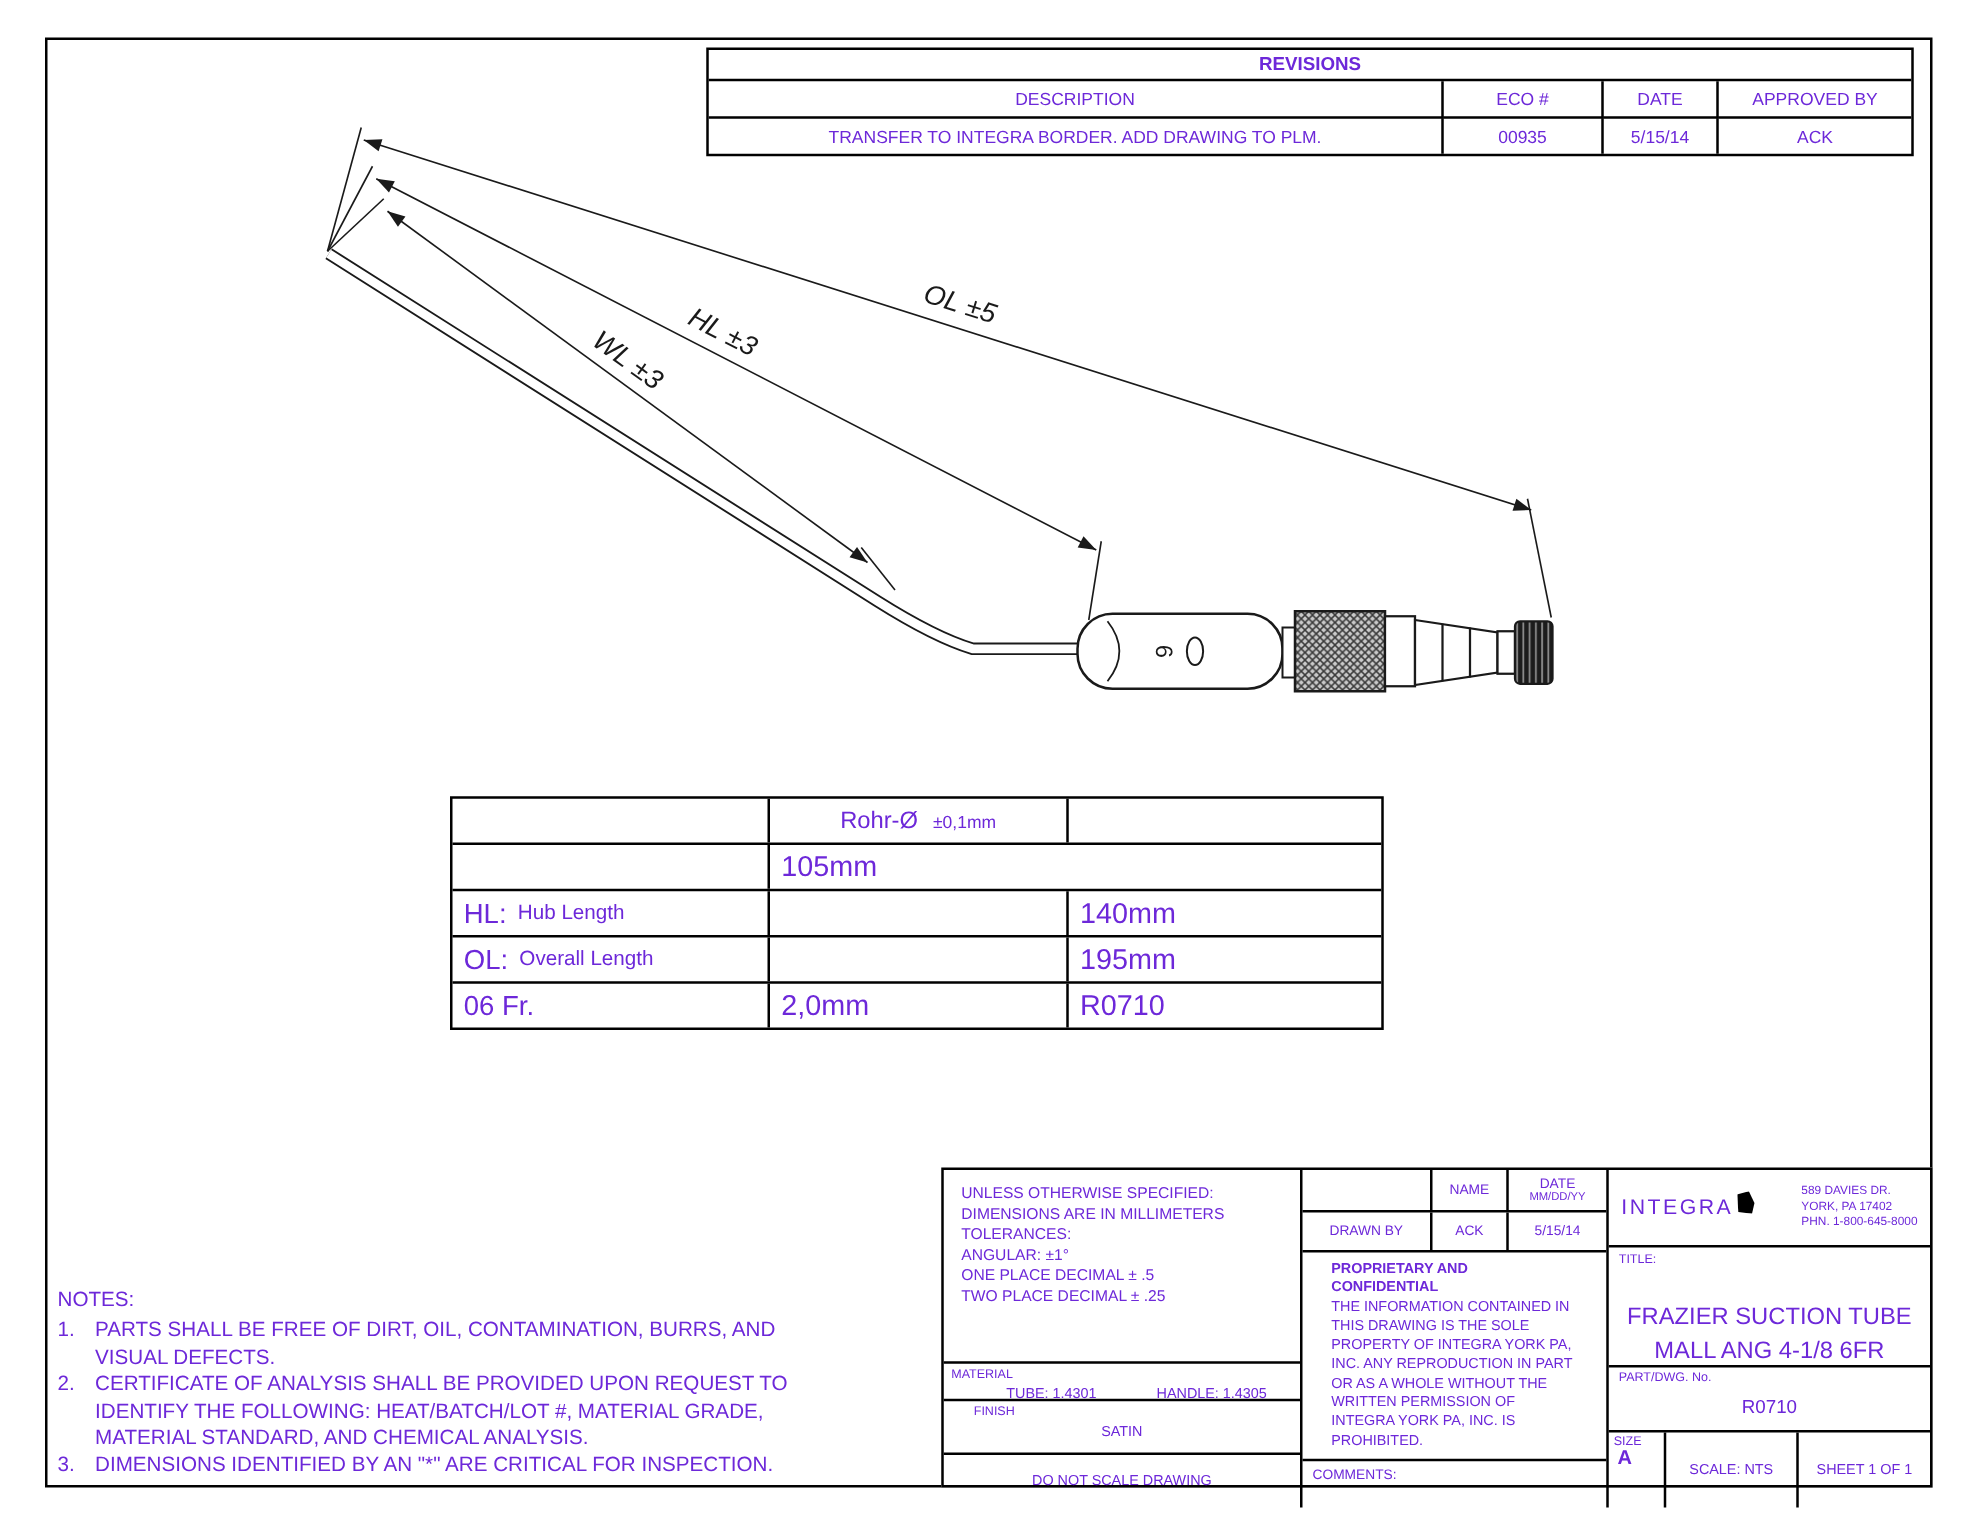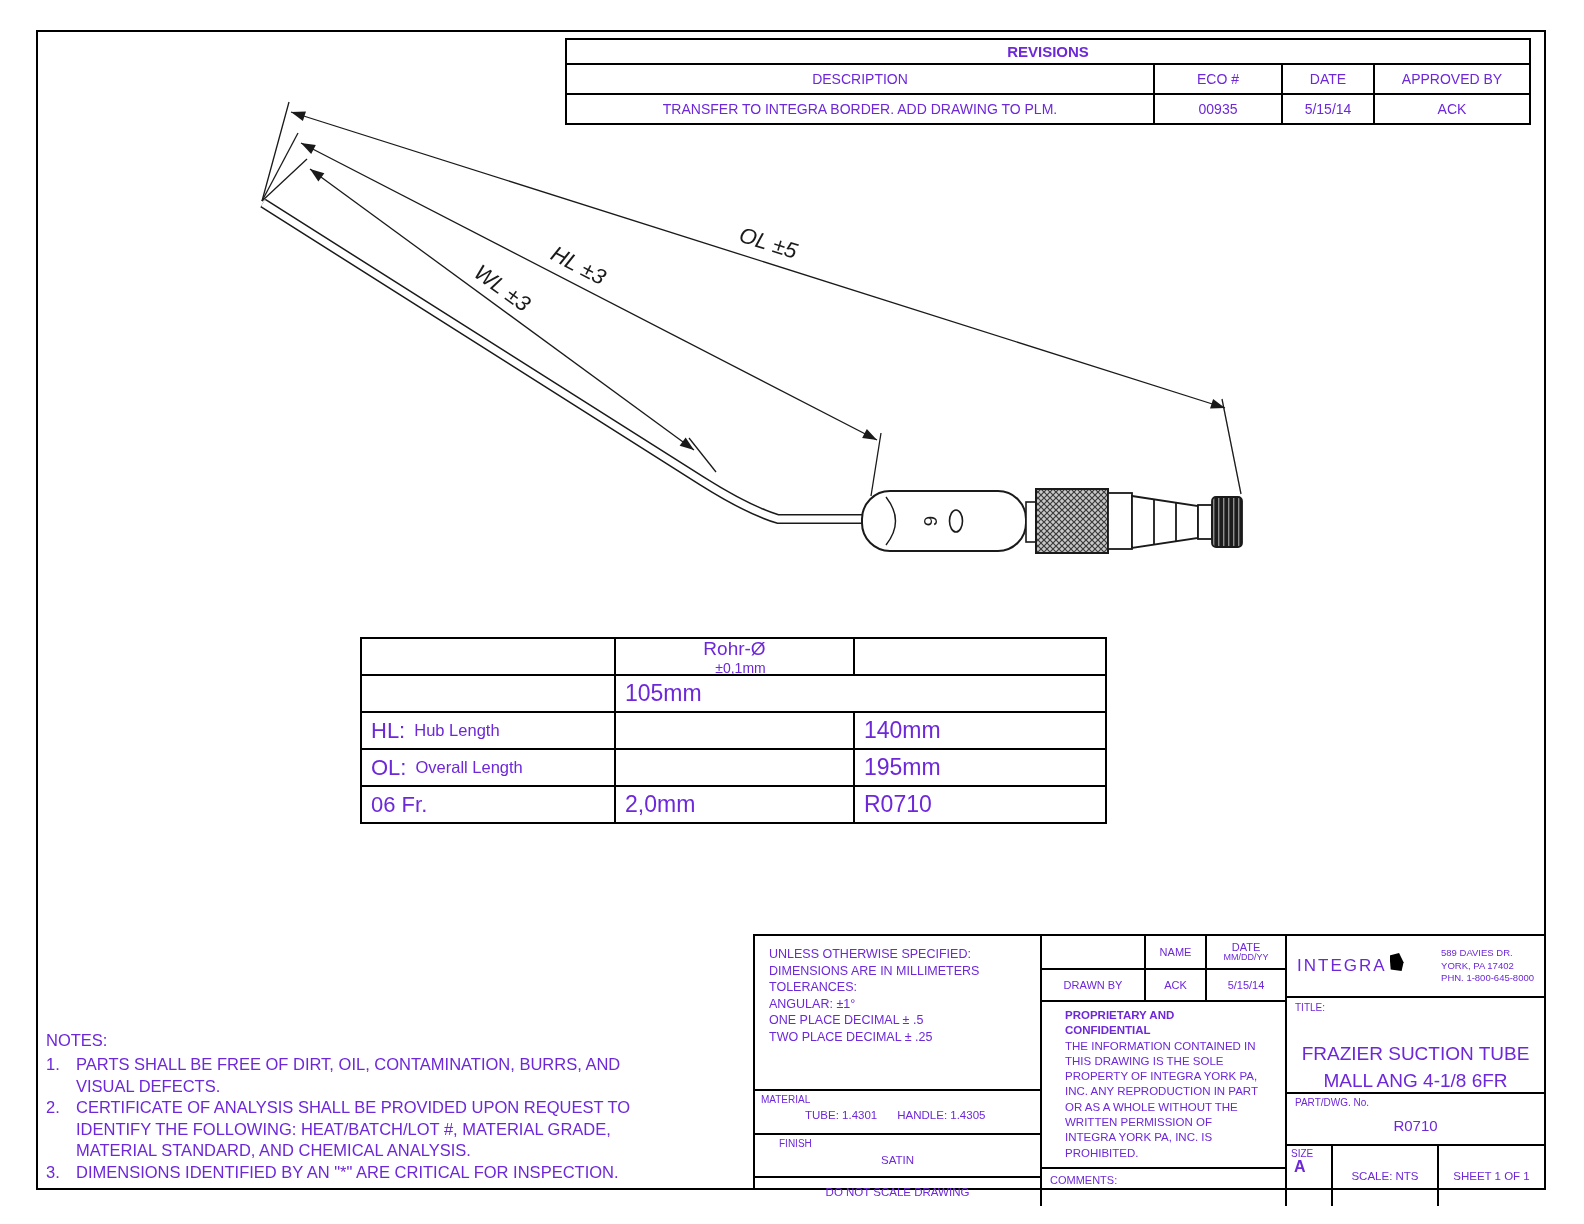--- a/index.html
+++ b/index.html
@@ -25,21 +25,21 @@
   .marking  { font-size:19px; fill:#1a1a1a; font-family:"Liberation Sans", sans-serif; }
 
   
   .dim-table { position:absolute; left:360px; top:637px; width:747px; border:2.5px solid #000;
                box-sizing:border-box; background:#fff; }
   .dt-row { display:grid; grid-template-columns:254px 239px auto; height:35px; border-bottom:2px solid #000; }
   .dt-row:last-child { border-bottom:none;text-align:center; }
   .dt-cell { border-right:2px solid #000; display:flex; align-items:center; padding:0 9px;
              box-sizing:border-box; overflow:hidden; white-space:nowrap; }
   .dt-cell:last-child { border-right:none; }
-  .dt-rohr { justify-content:center; font-size:19px;flex-direction:column; }
+  .dt-rohr { justify-content:center; font-size:19px; }
   .rohr-tol { font-size:14px; margin-left:12px; }
   .dt-abbr { font-size:22px; margin-right:9px; }
   .dt-desc { font-size:16.5px; }
   .dt-big  { font-size:23px; }
 
   
   .notes { position:absolute; left:46px; top:1030px; width:640px; font-size:16.5px; line-height:1.3; }
   .notes-title { margin-bottom:3px; }
   .note-item { display:flex; }
   .note-num { width:30px; flex:none; }
@@ -48,22 +48,22 @@
   
   .title-block { position:absolute; left:753px; top:934px; width:793px; height:256px;
                  display:grid; grid-template-columns:287px 245px auto; border:2.5px solid #000;
                  box-sizing:border-box; background:#fff; }
   .tb-col { display:flex; flex-direction:column; border-right:2px solid #000; box-sizing:border-box; min-width:0; }
   .tb-col:last-child { border-right:none; }
   .tb-label { font-size:10px; }
 
   .tb-tol { height:155px; padding:10px 0 0 14px; font-size:12.5px; line-height:1.32;
             border-bottom:2px solid #000; box-sizing:border-box; }
-  .tb-material { height:44px; border-bottom:2px solid #000; padding:3px 6px; box-sizing:border-box; }
-  .tb-mat-vals { display:flex; gap:20px; padding-left:44px; margin-top:4px; font-size:11.5px; }
+  .tb-material { height:30px; border-bottom:2px solid #000; padding:3px 6px; box-sizing:border-box; }
+  .tb-mat-vals { display:flex; gap:48px; padding-left:44px; margin-top:4px; font-size:11.5px; }
   .tb-finish { height:43px; border-bottom:2px solid #000; padding:3px 24px; box-sizing:border-box; }
   .tb-center-val { text-align:center; margin-top:5px; font-size:11.5px; }
   .tb-dns { flex:1; display:flex; align-items:center; justify-content:center; font-size:11.5px; }
 
   .tb-namedate, .tb-drawn { display:grid; grid-template-columns:104px 61px auto; border-bottom:2px solid #000; }
   .tb-namedate { height:32px; }
   .tb-drawn { height:30px; }
   .tb-namedate > div, .tb-drawn > div { border-right:2px solid #000; display:flex; align-items:center;
         justify-content:center; font-size:11px; box-sizing:border-box; text-align:center; }
   .tb-namedate > div:last-child, .tb-drawn > div:last-child { border-right:none; }

